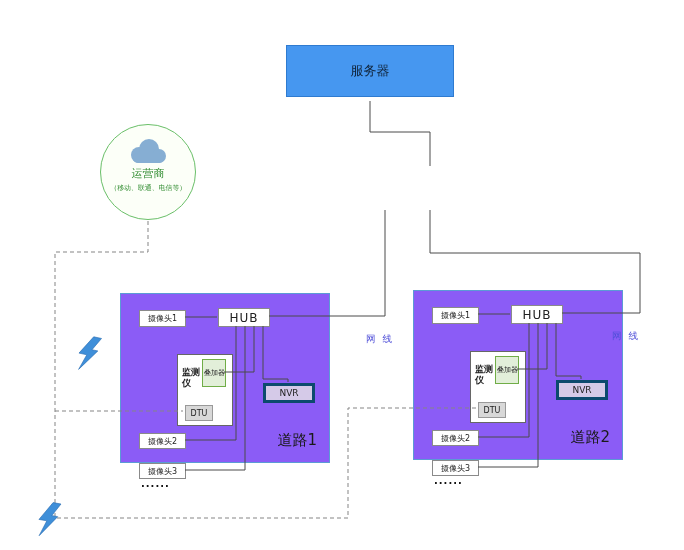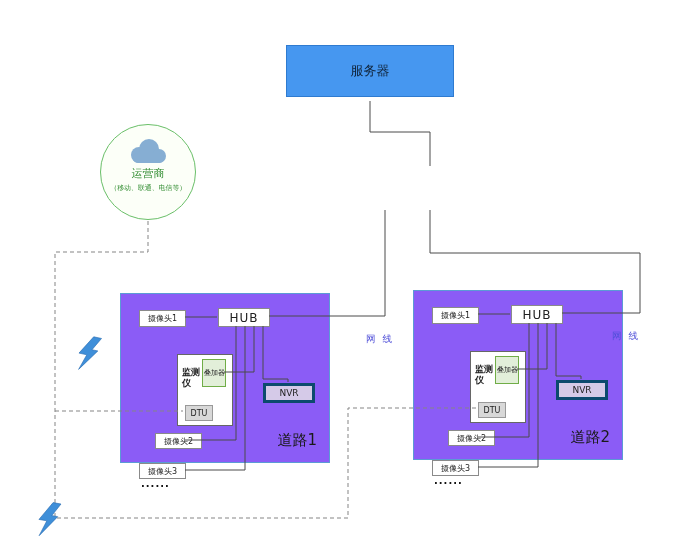--- a/index.html
+++ b/index.html
@@ -10,21 +10,21 @@
   .server{left:286px;top:45px;width:168px;height:52px;background:#4697f0;border:1px solid #2f7bd0;font-size:13px;color:#10243a;}
   .router{left:325px;top:166px;width:166px;height:44px;background:#ffff9c;border:1px solid #bdbd55;font-size:15px;color:#222;}
   .carrier{left:100px;top:124px;width:96px;height:96px;border-radius:50%;border:1px solid #6abf69;background:#fcfff8;display:flex;flex-direction:column;align-items:center;justify-content:flex-start;padding-top:13px;z-index:2;position:absolute;box-sizing:border-box;}
   .carrier-name{font-size:11px;color:#2e8b2e;margin-top:1px;}
   .carrier-sub{font-size:7.5px;color:#2e8b2e;margin-top:2px;white-space:nowrap;transform:scale(.92);}
   .road{position:absolute;width:210px;height:170px;background:#8b5cf6;border:1px solid #5b9bd5;box-sizing:border-box;z-index:1;}
   .road1{left:120px;top:293px;}
   .road2{left:413px;top:290px;}
   .inbox{position:absolute;display:flex;align-items:center;justify-content:center;box-sizing:border-box;background:#ffffff;border:1px solid #8a8a8a;color:#222;z-index:2;}
   .cam1{left:18px;top:16px;width:47px;height:17px;font-size:8px;}
-  .cam2{left:18px;top:139px;width:47px;height:16px;font-size:8px;margin-left:16px;}
+  .cam2{left:18px;top:139px;width:47px;height:16px;font-size:8px;}
   .cam3{left:18px;top:169px;width:47px;height:16px;font-size:8px;}
   .hub{left:97px;top:14px;width:52px;height:19px;font-size:12px;letter-spacing:1px;}
   .monitor{left:56px;top:60px;width:56px;height:72px;border:1px solid #666;}
   .monitor-label{position:absolute;left:4px;top:12px;width:20px;font-size:9px;font-weight:bold;line-height:1.25;color:#222;z-index:3;}
   .overlay{left:24px;top:4px;width:24px;height:28px;font-size:7px;line-height:1.2;text-align:center;background:#e2efd9;border:1px solid #70ad47;position:absolute;display:flex;align-items:center;justify-content:flex-end;box-sizing:border-box;z-index:3;}
   .dtu{left:7px;top:50px;width:28px;height:16px;font-size:8px;background:#d8d8d8;border:1px solid #999;position:absolute;display:flex;align-items:center;justify-content:center;box-sizing:border-box;z-index:3;}
   .nvr{left:142px;top:89px;width:52px;height:20px;font-size:9px;background:#d5cae8;border:3px solid #0c4a6e;}
   .ellipsis{position:absolute;left:20px;top:184px;font-size:10px;font-weight:bold;color:#111;letter-spacing:1px;z-index:2;}
   .road-title{position:absolute;right:12px;bottom:12px;font-size:15px;color:#1a1a1a;z-index:2;}
   .cable-label{position:absolute;font-size:9.5px;color:#4f4fd8;letter-spacing:2px;z-index:6;}

